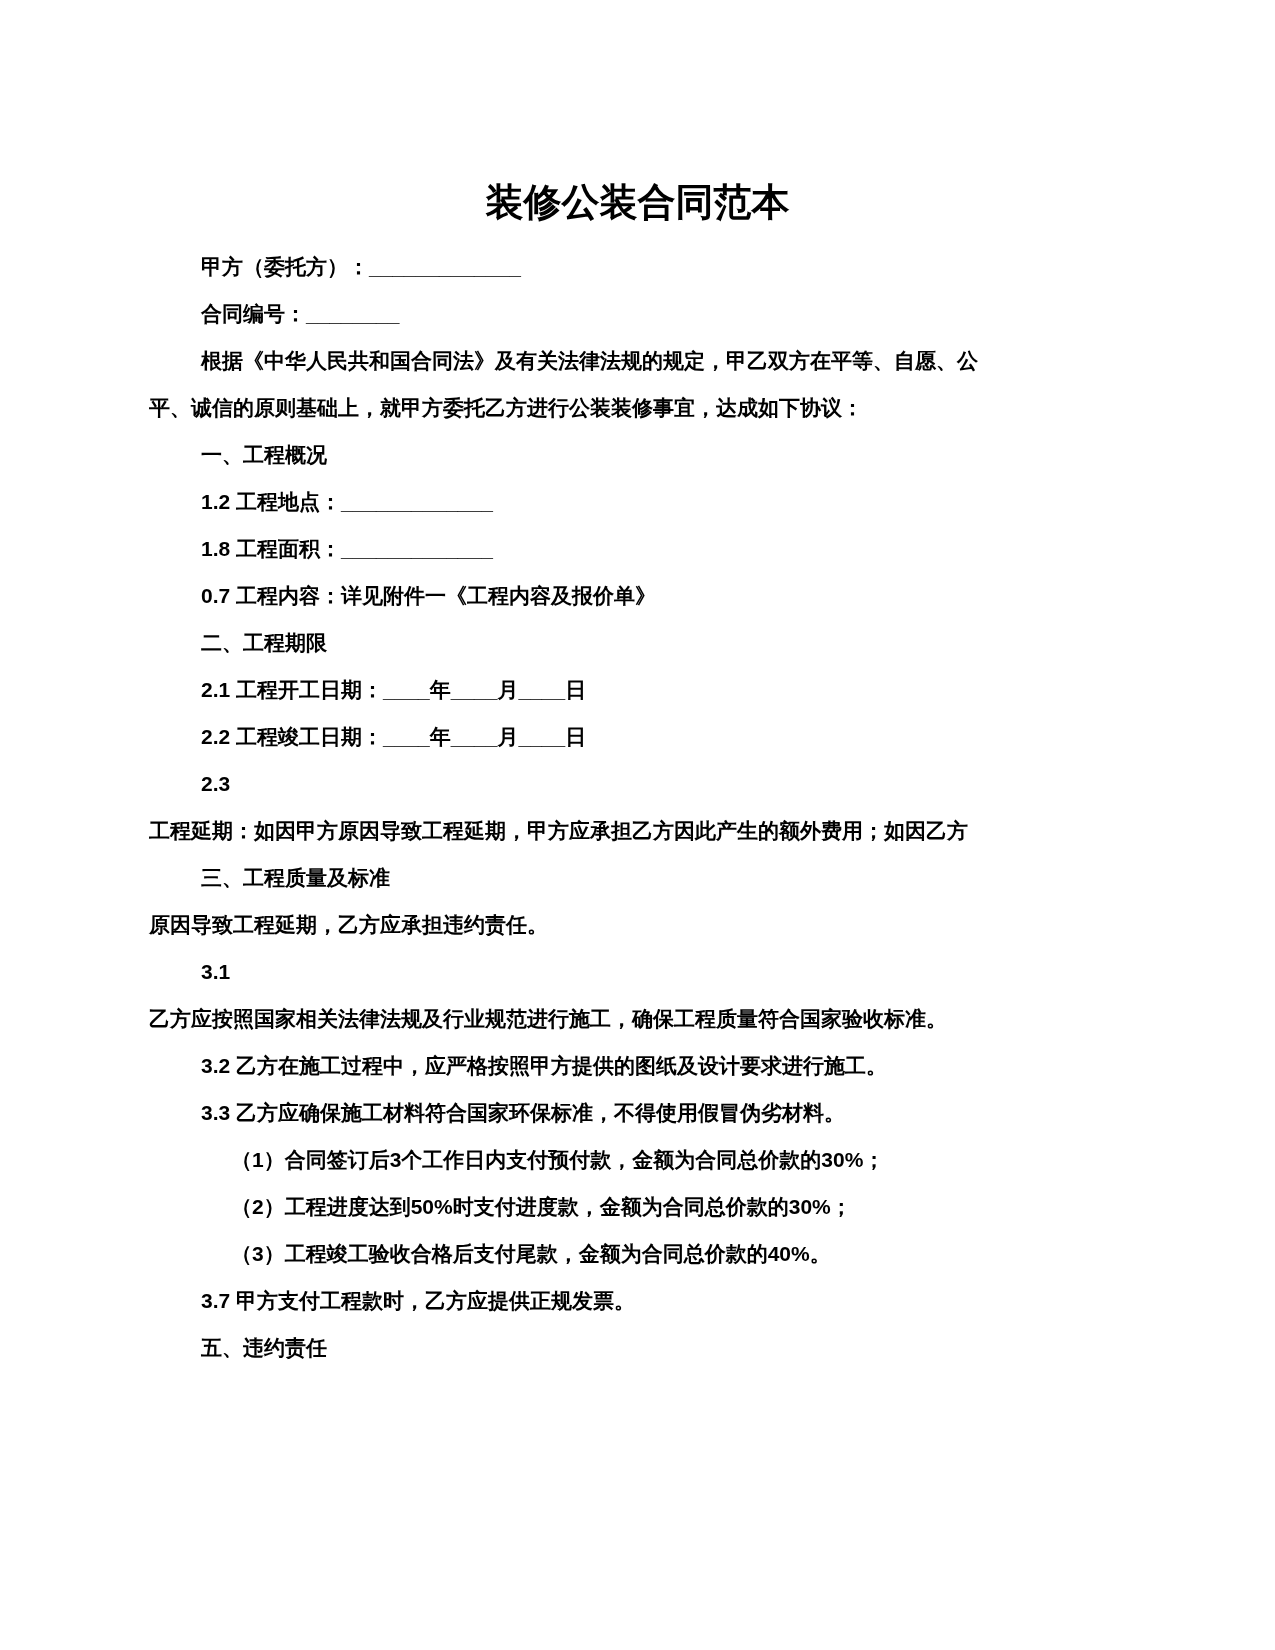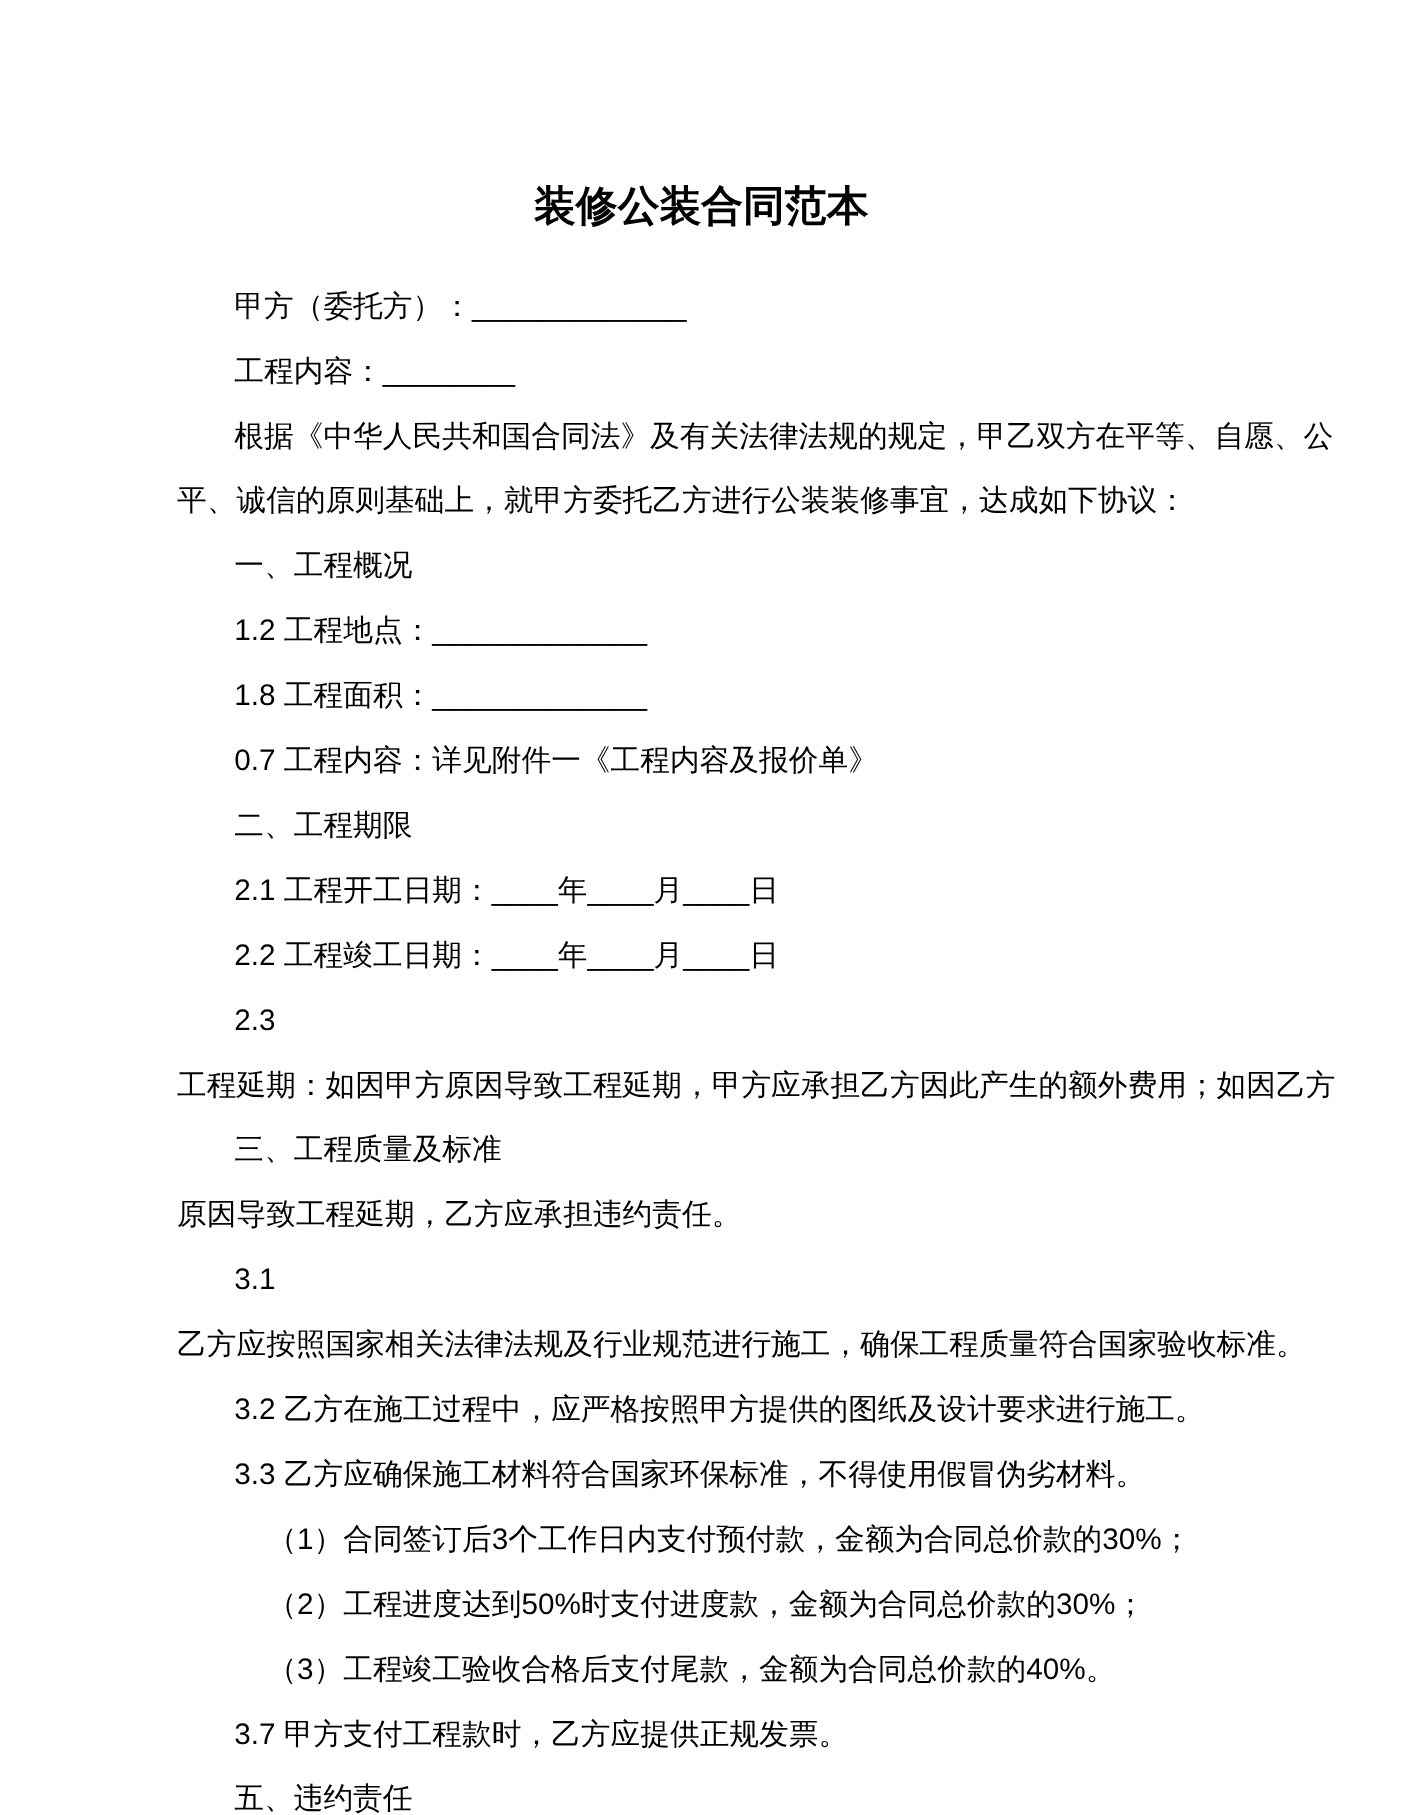--- a/index.html
+++ b/index.html
@@ -11,57 +11,57 @@
     position: relative;
     width: 1275px;
     height: 1650px;
     background: #ffffff;
     color: #000000;
     font-family: "Liberation Sans", "DejaVu Sans", sans-serif;
     overflow: hidden;
   }
   .doc-title {
     position: absolute;
-    top: 164px;
+    top: 178px;
     left: 0;
     width: 100%;
     text-align: center;
     font-size: 38px;
     line-height: 48px;
     font-weight: 700;
     margin: 0;
     white-space: nowrap;
   }
   .body-text {
     position: absolute;
     top: 241px;
     left: 145px;
     width: 985px;
   }
   .line {
-    margin: 16px;
-    font-size: 27px;
+    margin: 4px;
+    font-size: 21px;
     line-height: 43px;
-    font-weight: 400;
+    font-weight: 700;
     white-space: nowrap;
   }
   .line.flush  { padding-left: 0; }
   .line.indent { padding-left: 52px; }
   .line.item   { padding-left: 82px; }
 </style>
 </head>
 <body>
 
 <div class="page">
   <h1 class="doc-title">装修公装合同范本</h1>
 
   <div class="body-text">
 
   <p class="line indent">甲方（委托方）：_____________</p>
-      <p class="line indent">工程内容：________</p>
+      <p class="line indent">合同编号：________</p>
       <p class="line indent">根据《中华人民共和国合同法》及有关法律法规的规定，甲乙双方在平等、自愿、公</p>
       <p class="line flush">平、诚信的原则基础上，就甲方委托乙方进行公装装修事宜，达成如下协议：</p>
       <p class="line indent">一、工程概况</p>
       <p class="line indent">1.2 工程地点：_____________</p>
       <p class="line indent">1.8 工程面积：_____________</p>
       <p class="line indent">0.7 工程内容：详见附件一《工程内容及报价单》</p>
       <p class="line indent">二、工程期限</p>
       <p class="line indent">2.1 工程开工日期：____年____月____日</p>
       <p class="line indent">2.2 工程竣工日期：____年____月____日</p>
       <p class="line indent">2.3</p>

